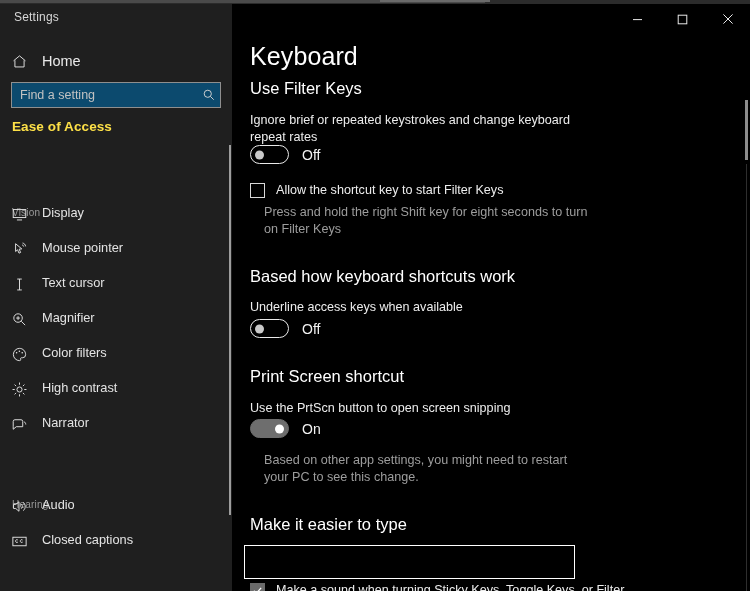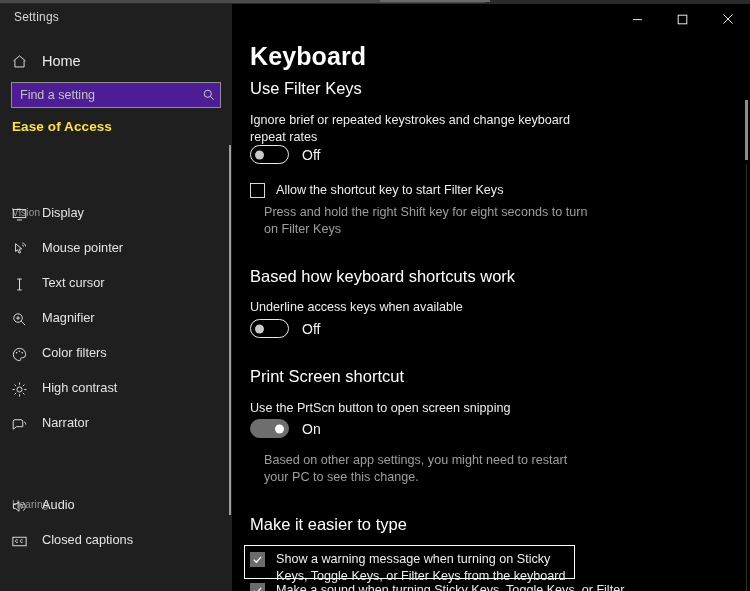--- a/index.html
+++ b/index.html
@@ -32,21 +32,21 @@
     position:absolute; top:44px; left:10px; width:200px; height:26px;
     display:flex; align-items:center; gap:13px; cursor:default;
   }
   .home-label { font-size:14.5px; color:#eaeaea; }
   .ico { display:inline-flex; align-items:center; justify-content:center;
          width:19px; height:19px; color:#e6e6e6; flex:none; }
   .ico svg { display:block; }
 
   .search-wrap {
     position:absolute; top:78px; left:11px; width:210px; height:26px;
-    background:#4c1d95; border:1px solid #8f8f8f;
+    background:#0c4a6e; border:1px solid #8f8f8f;
     display:flex; align-items:center;
   }
   .search-input {
     flex:1; background:transparent; border:0; outline:none;
     font-family:"Liberation Sans", sans-serif;
     font-size:12.5px; color:#cfcfcf; padding:0 6px 1px 8px;
   }
   .search-input::placeholder { color:#c2c2c2; opacity:1; }
   .search-ico { width:22px; display:flex; align-items:center; justify-content:center; color:#d2d2d2; }
 
@@ -80,21 +80,21 @@
   .caption-btns {
     position:absolute; top:0; right:0; display:flex; height:30px;
   }
   .cap-btn {
     width:45px; height:30px; display:flex; align-items:center; justify-content:center;
     color:#e8e8e8; cursor:default;
   }
 
   .page-title {
     position:absolute; top:38px; left:18px;
-    font-size:25px; color:#ffffff; font-weight:bold; letter-spacing:.1px;
+    font-size:25px; color:#ffffff; font-weight:normal; letter-spacing:.1px;
   }
   .h2 {
     position:absolute; left:18px;
     font-size:16.5px; color:#ffffff; font-weight:normal;
   }
   .body-text {
     position:absolute; left:18px;
     font-size:12.6px; color:#ededed; line-height:17px;
   }
   .sub-text {
@@ -336,28 +336,20 @@
             <span class="knob"></span>
           </div>
         <span class="sw-state">On</span>
       </div>
       <div class="sub-text" style="top:448px; width:330px">Based on other app settings, you might need to restart your PC to see this change.</div>
 
       <div class="h2" style="top:511px">Make it easier to type</div>
 
       <div class="focus-box" style="top:541px; left:12px; width:331px; height:34px"></div>
 
-      <div class="cb-row" style="top:547px; left:18px; width:320px">
-        <div class="cb checked">
-          <svg width="11" height="11" viewBox="0 0 12 12" fill="none" stroke="#ffffff" stroke-width="1.4">
-              <path d="M2 6.3 4.7 9 10 3.2"></path>
-            </svg>
-        </div>
-        <span class="cb-label">Show a warning message when turning on Sticky Keys, Toggle Keys, or Filter Keys from the keyboard</span>
-      </div>
 
       <div class="cb-row" style="top:578px; left:18px; width:330px">
         <div class="cb checked">
           <svg width="11" height="11" viewBox="0 0 12 12" fill="none" stroke="#ffffff" stroke-width="1.4">
               <path d="M2 6.3 4.7 9 10 3.2"></path>
             </svg>
         </div>
         <span class="cb-label" style="white-space:nowrap">Make a sound when turning Sticky Keys, Toggle Keys, or Filter</span>
       </div>
 

